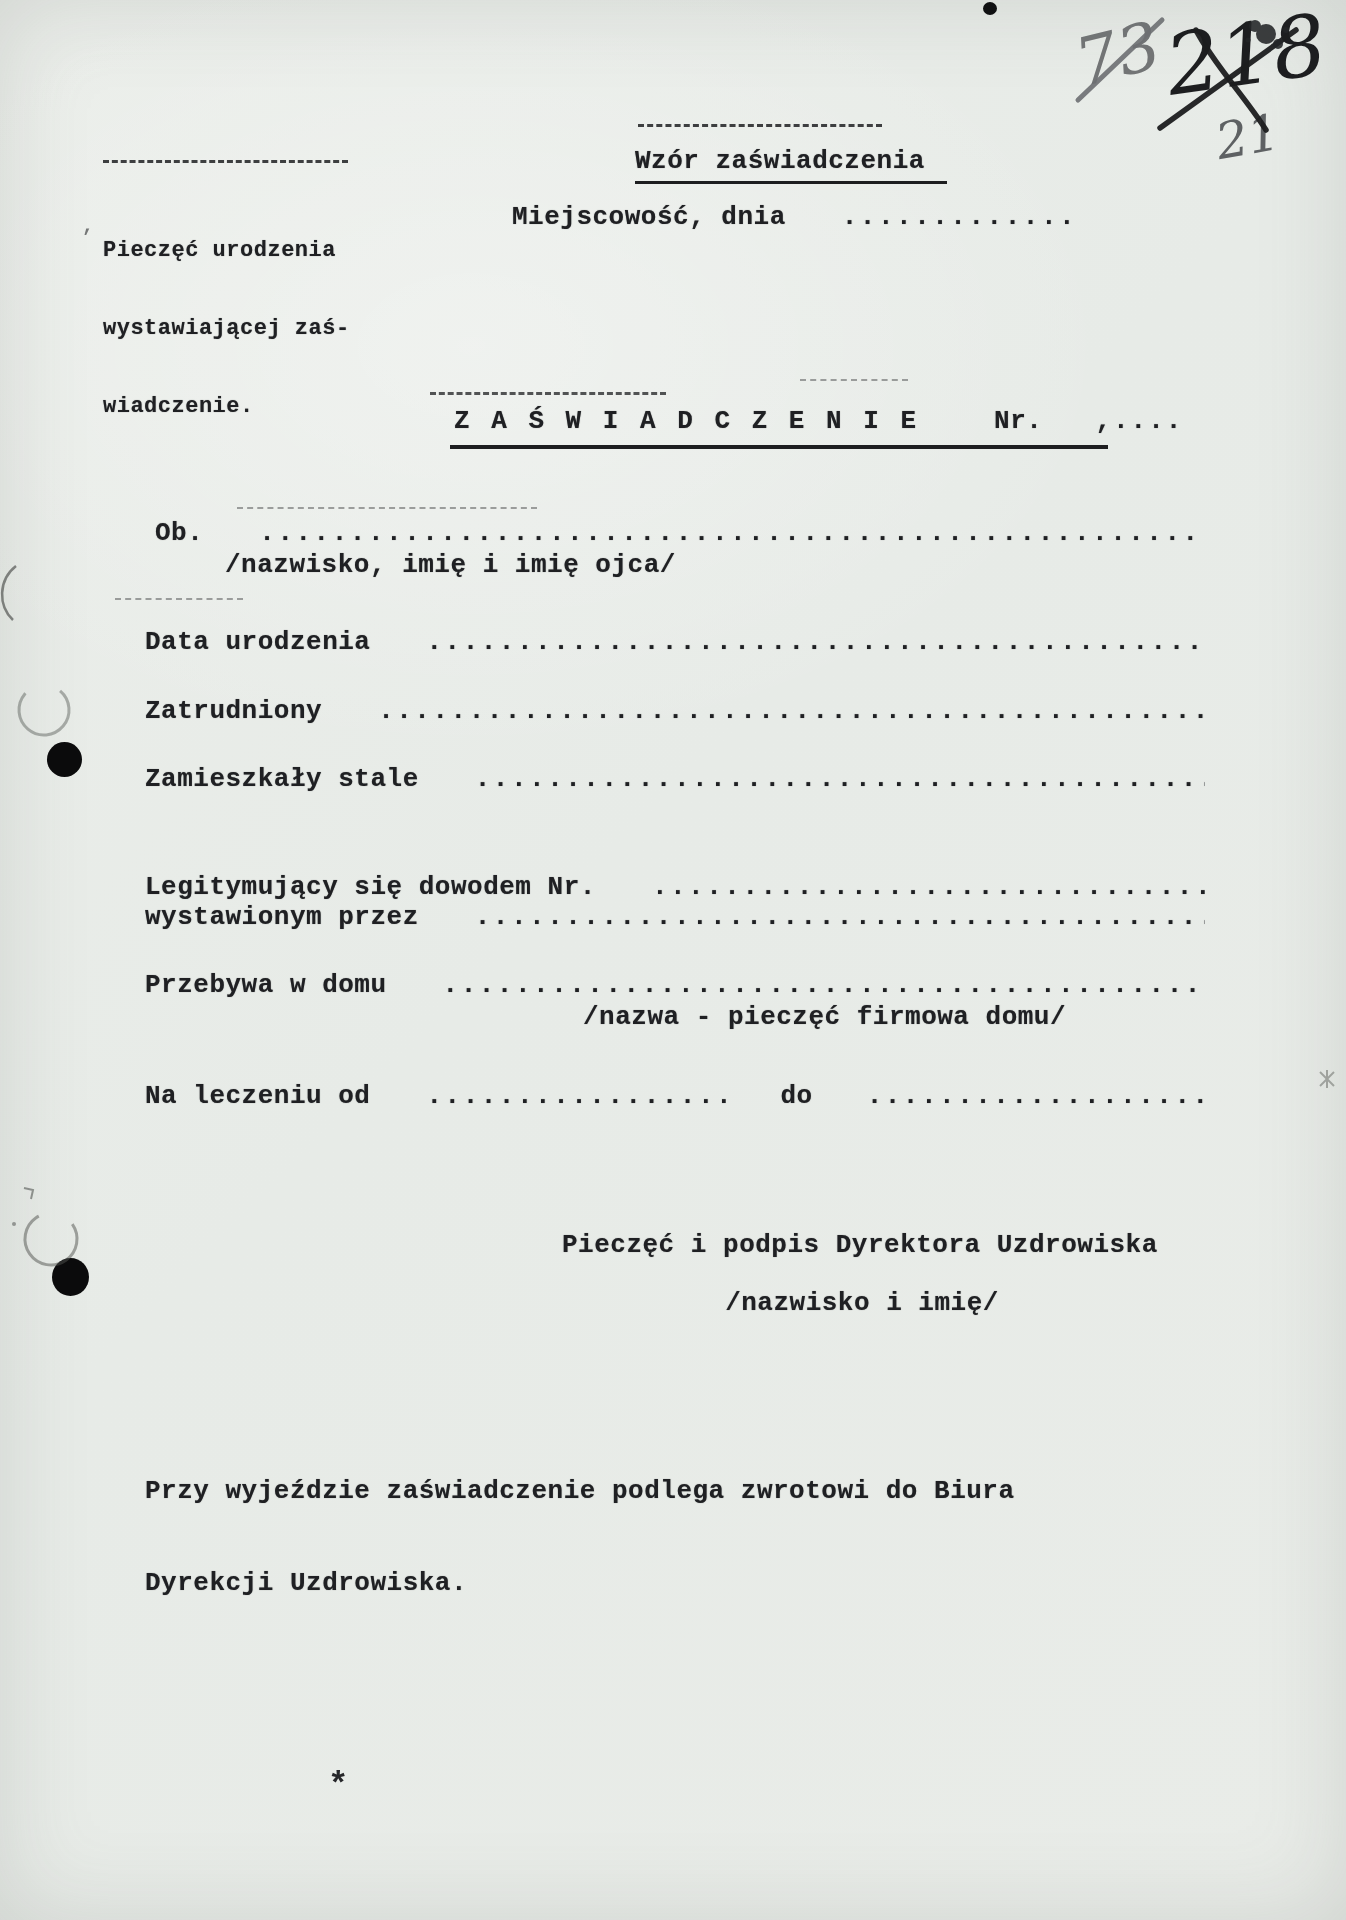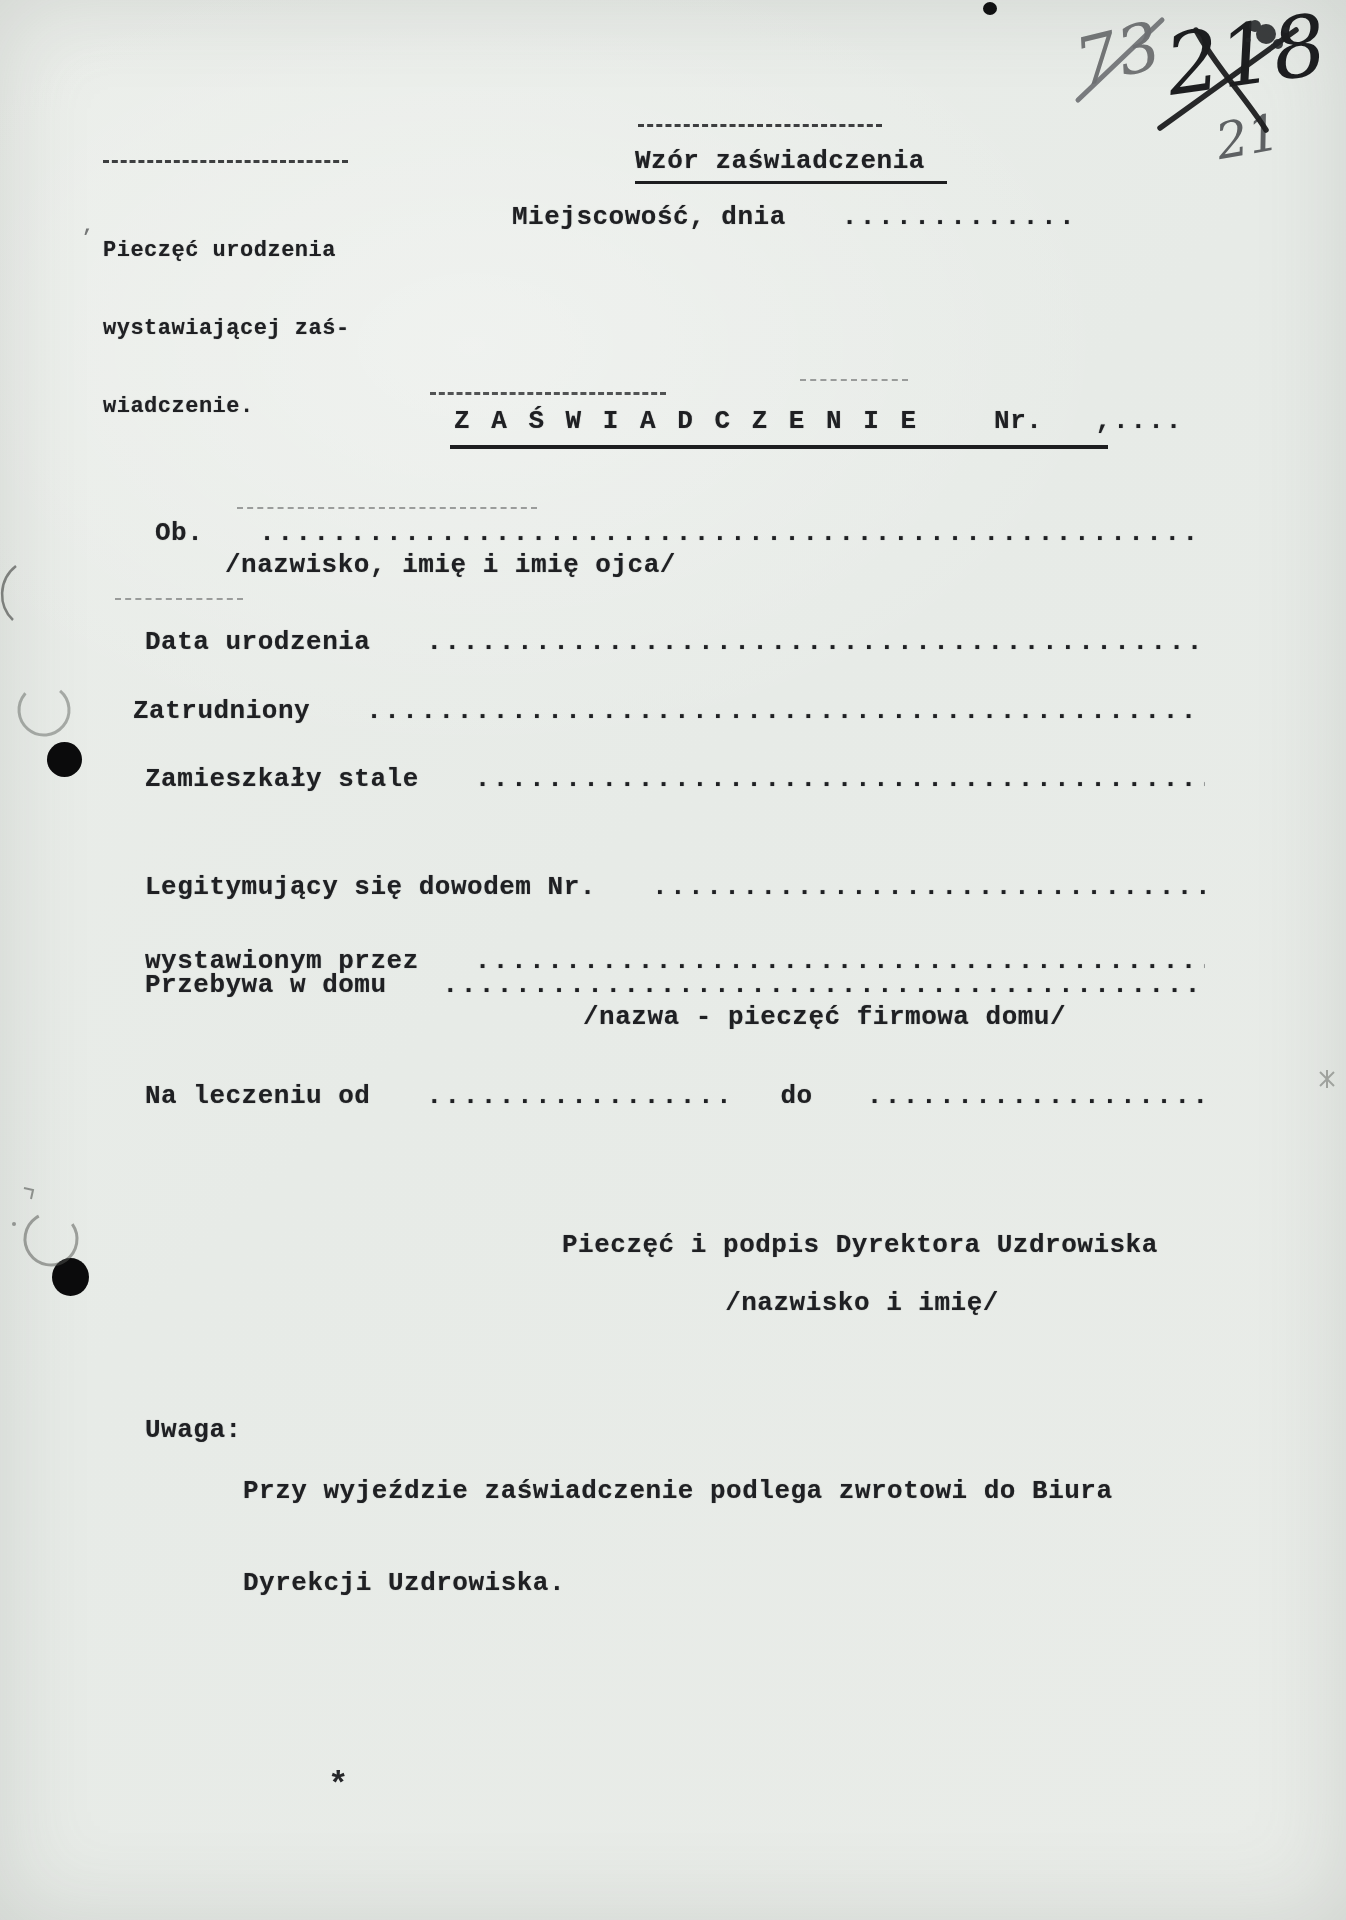--- a/index.html
+++ b/index.html
@@ -87,36 +87,36 @@
     <span class="dots">......................................................................</span>
   </div>
   <div class="t" style="left:225px; top:550px;">/nazwisko, imię i imię ojca/</div>
   <div class="rule-dashed faint" style="left:115px; top:598px; width:128px; border-top-width:2px;"></div>
 
   <div class="t line" style="left:145px; top:627px; width:1060px;">
     <span class="lbl">Data urodzenia</span>
     <span class="dots">......................................................................</span>
   </div>
 
-  <div class="t line" style="left:133px; top:696px; width:1060px;">
+  <div class="t line" style="left:145px; top:696px; width:1060px;">
     <span class="lbl">Zatrudniony</span>
     <span class="dots">......................................................................</span>
   </div>
 
   <div class="t line" style="left:145px; top:764px; width:1060px;">
     <span class="lbl">Zamieszkały stale</span>
     <span class="dots">......................................................................</span>
   </div>
 
   <div class="t line" style="left:145px; top:832px; width:1060px;margin-top:40px;">
     <span class="lbl">Legitymujący się dowodem Nr.</span>
     <span class="dots">......................................................................</span>
   </div>
 
-  <div class="t line" style="left:145px; top:946px; width:1060px;justify-content:center;">
+  <div class="t line" style="left:145px; top:902px; width:1060px;justify-content:center;">
     <span class="lbl">wystawionym przez</span>
     <span class="dots">......................................................................</span>
   </div>
 
   <div class="t line" style="left:145px; top:970px; width:1060px;">
     <span class="lbl">Przebywa w domu</span>
     <span class="dots">......................................................................</span>
   </div>
   <div class="t" style="left:583px; top:1002px;">/nazwa - pieczęć firmowa domu/</div>
 
@@ -125,21 +125,20 @@
     <span class="dots dots-fixed">.........................</span>
     <span class="gap">do</span>
     <span class="dots">...................................</span>
   </div>
 
 
   <div class="t" style="left:562px; top:1230px;">Pieczęć i podpis Dyrektora Uzdrowiska</div>
   <div class="t center" style="left:562px; top:1288px; width:600px;">/nazwisko i imię/</div>
 
   <div class="t" style="left:145px; top:1415px; display:flex;">
-    <span style="flex:0 0 98px;">Uwaga:</span>
     <span>
       <div style="line-height:32px;">Przy wyjeździe zaświadczenie podlega zwrotowi do Biura</div>
       <div style="line-height:32px;">Dyrekcji Uzdrowiska.</div>
     </span>
   </div>
 
   <span class="mark" style="left:328px; top:1766px; font-size:34px;">*</span>
 
   <div class="punch" style="left:47px; top:742px; width:35px; height:35px;"></div>
   <div class="punch" style="left:52px; top:1258px; width:37px; height:38px;"></div>

